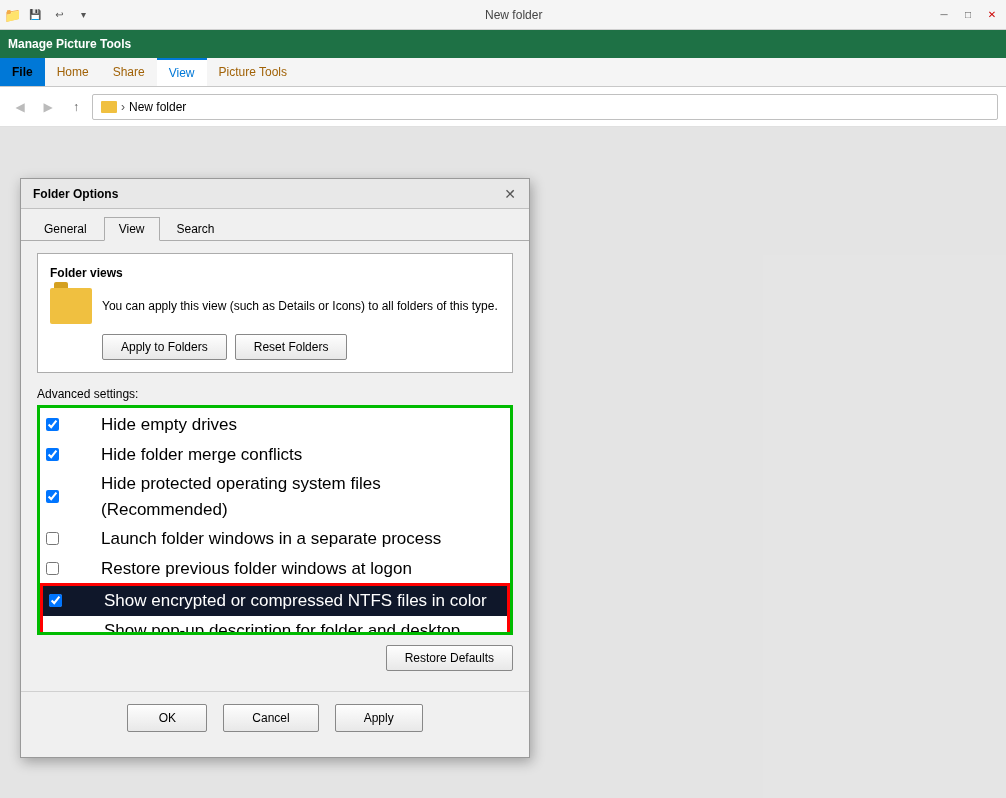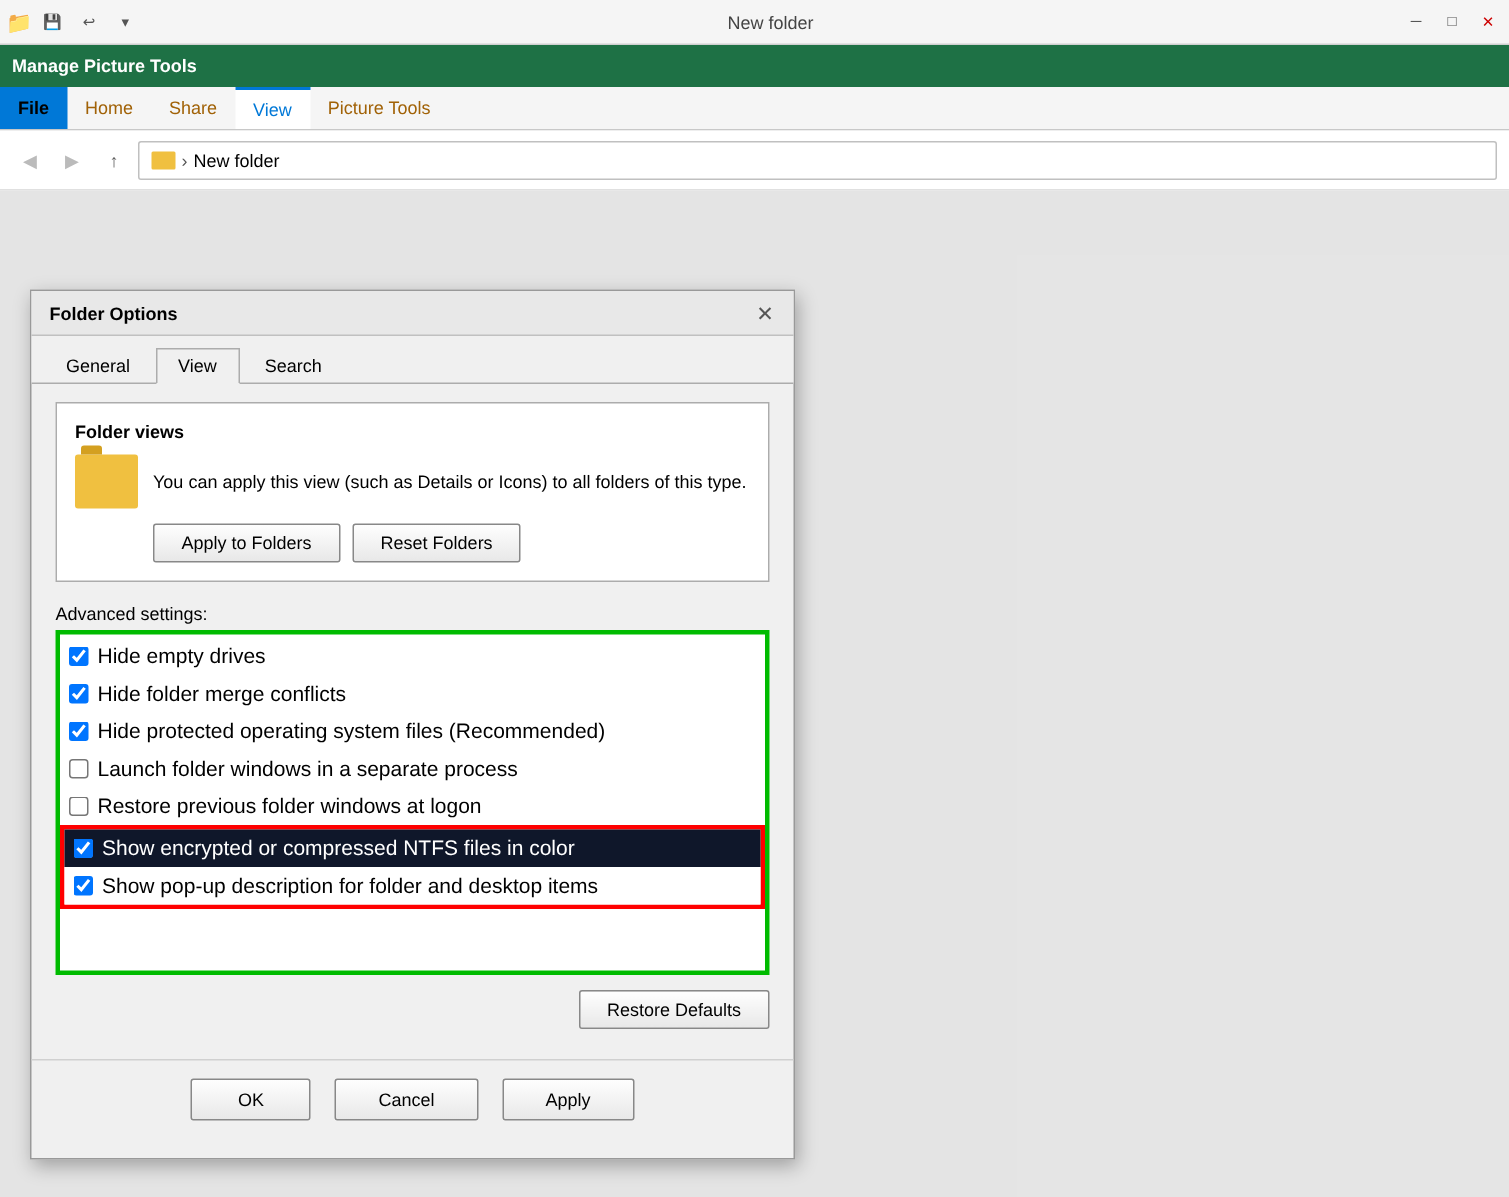--- a/index.html
+++ b/index.html
@@ -100,21 +100,21 @@
       position: relative;
     }
 
     
     .dialog-overlay {
       position: absolute;
       top: 0; left: 0;
       width: 100%; height: 100%;
       background: rgba(0,0,0,0.08);
       display: flex;
-      align-items: flex-end;
+      align-items: center;
       justify-content: flex-start;
       padding: 26px 20px;
     }
 
     
     .dialog {
       background: #f0f0f0;
       border: 1px solid #999;
       box-shadow: 2px 4px 12px rgba(0,0,0,0.3);
       width: 510px;
@@ -258,21 +258,22 @@
     }
     .settings-item.highlighted {
       background: #0f172a;
       color: #fff;
     }
     .settings-item input[type="checkbox"] {
       margin-right: 6px;
       flex-shrink: 0;
     }
     .settings-item-label {
-      font-size: 14px;
+      font-size: 17px;
+      margin-left: 36px;
     }
 
     
     .red-border-group {
       border: 3px solid red;
       margin: 0 0;
     }
 
     
     .settings-list-container::-webkit-scrollbar {

